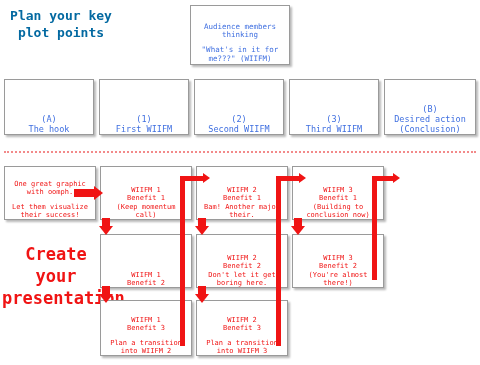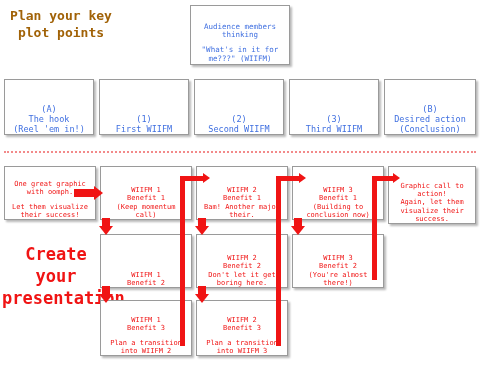--- a/index.html
+++ b/index.html
@@ -28,21 +28,21 @@
     overflow:hidden;
   }
   .blue{color:#3f6fe0;}
   .red{color:#f01414;}
   .box .line{display:block;white-space:nowrap;}
   .box .gap{height:6px;}
 
   
   .heading{
     position:absolute;
-    color:#a16207;
+    color:#0369a1;
     font-weight:bold;
     text-align:center;
     line-height:1.28;
     letter-spacing:0px;
   }
   .heading.redh{color:#f01414;}
 
   
   .divider{
     position:absolute;
@@ -85,21 +85,20 @@
     <span class="line">Audience members</span>
     <span class="line">thinking</span>
     <span class="gap"></span>
     <span class="line">"What's in it for</span>
     <span class="line">me???" (WIIFM)</span>
   </div>
 
   <div class="box blue" style="left:4px;top:79px;width:90px;height:56px;font-size:8.5px;">
     <span class="line">(A)</span>
     <span class="line">The hook</span>
-    <span class="line">(Reel 'em in!)</span>
   </div>
 
   <div class="box blue" style="left:99px;top:79px;width:90px;height:56px;font-size:8.5px;">
     <span class="line">(1)</span>
     <span class="line">First WIIFM</span>
   </div>
 
   <div class="box blue" style="left:194px;top:79px;width:90px;height:56px;font-size:8.5px;">
     <span class="line">(2)</span>
     <span class="line">Second WIIFM</span>
@@ -180,27 +179,20 @@
     <span class="line">conclusion now)</span>
   </div>
 
   <div class="box red" style="left:292px;top:234px;width:92px;height:54px;font-size:7px;">
     <span class="line">WIIFM 3</span>
     <span class="line">Benefit 2</span>
     <span class="line">(You're almost</span>
     <span class="line">there!)</span>
   </div>
 
-  <div class="box red" style="left:388px;top:166px;width:88px;height:58px;font-size:7px;">
-    <span class="line">Graphic call to</span>
-    <span class="line">action!</span>
-    <span class="line">Again, let them</span>
-    <span class="line">visualize their</span>
-    <span class="line">success.</span>
-  </div>
 
   <div class="ar" style="left:74px;top:189px;width:20px;height:8px;"></div>
   <div class="arrowhead ah-right" style="left:94px;top:186px;"></div>
 
   <div class="ar" style="left:102px;top:218px;width:8px;height:10px;"></div>
   <div class="arrowhead ah-down" style="left:99px;top:226px;"></div>
 
   <div class="ar" style="left:102px;top:286px;width:8px;height:10px;"></div>
   <div class="arrowhead ah-down" style="left:99px;top:294px;"></div>
 

